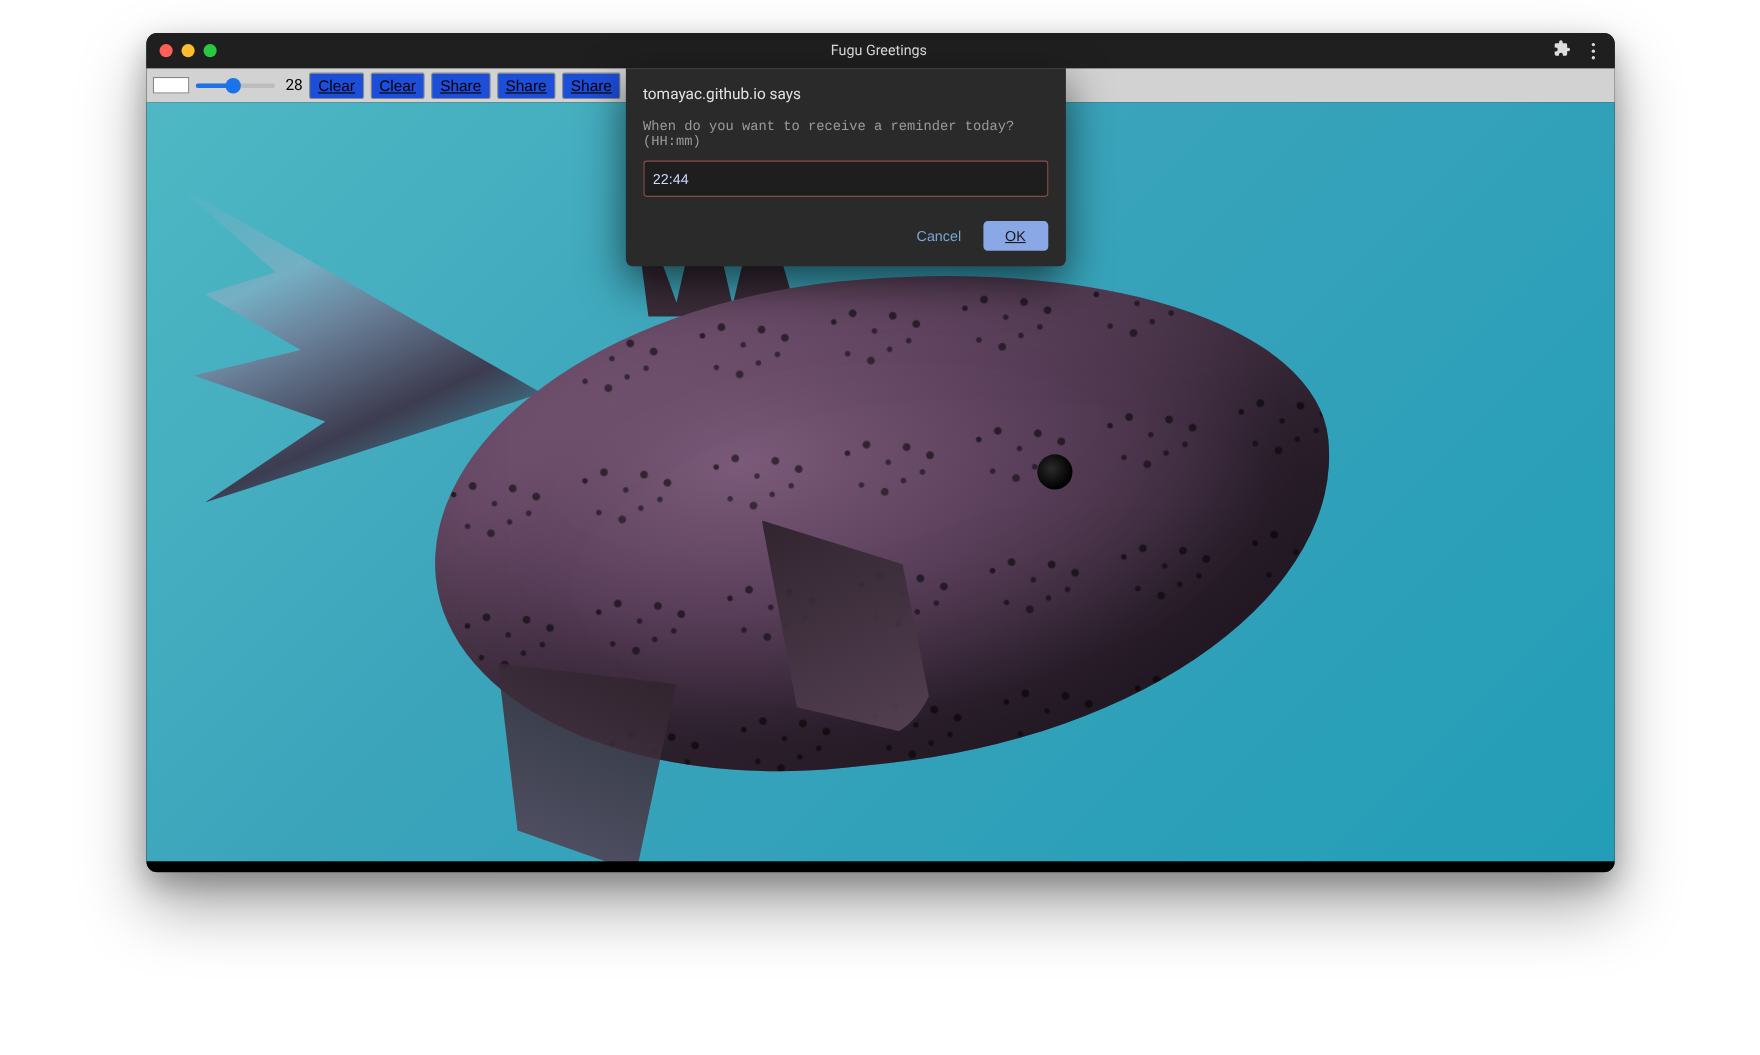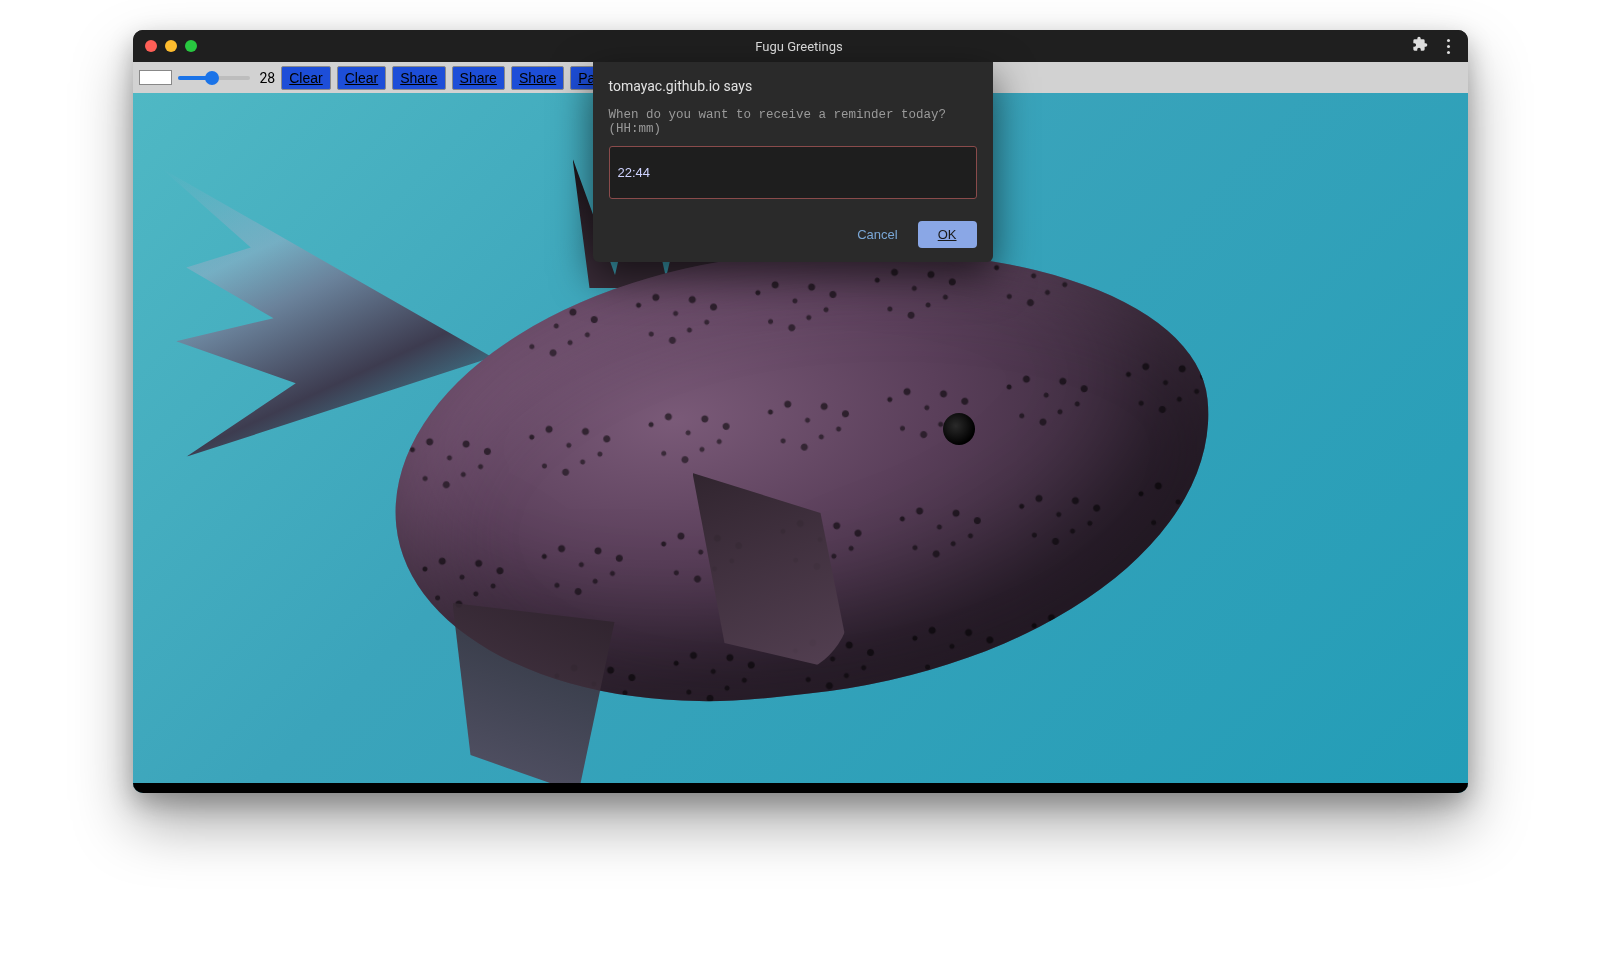--- a/index.html
+++ b/index.html
@@ -190,21 +190,21 @@
       width: 180px; height: 190px;
       background: linear-gradient(200deg, #2a2028 0%, #5a4558 100%);
       clip-path: polygon(0% 0%, 90% 10%, 70% 100%, 10% 80%);
       opacity:.85;
     }
 
     
     .dialog {
       position: absolute;
       top: 32px;
-      left: 460px;
+      left: 436px;
       width: 400px;
       background: #2a2a2a;
       border-radius: 0 0 6px 6px;
       box-shadow: 0 15px 40px rgba(0,0,0,0.6);
       padding: 16px 16px 14px 16px;
       color: #e6e6e6;
       z-index: 100;
     }
     .dialog-title {
       font-size: 14px;
@@ -215,21 +215,21 @@
       font-size: 12.5px;
       color: #9a9a9a;
       margin-bottom: 10px;
       font-family: Liberation Mono, monospace;
     }
     .dialog-input {
       width: 100%;
       background: #1e1e1e;
       border: 1px solid #8a4b4b;
       border-radius: 3px;
-      padding: 18px 8px;
+      padding: 8px 8px;
       color: #cfd3ff;
       font-size: 13px;
       outline: none;
     }
     .dialog-input::selection { background: #394b77; }
     .dialog-actions {
       display: flex;
       justify-content: flex-end;
       gap: 16px;
       margin-top: 22px;

